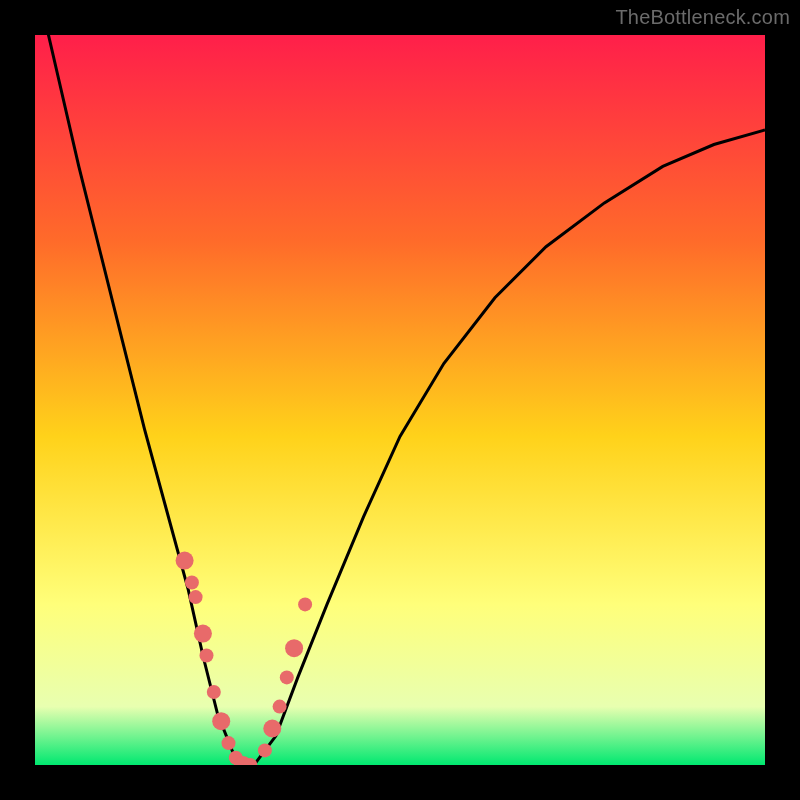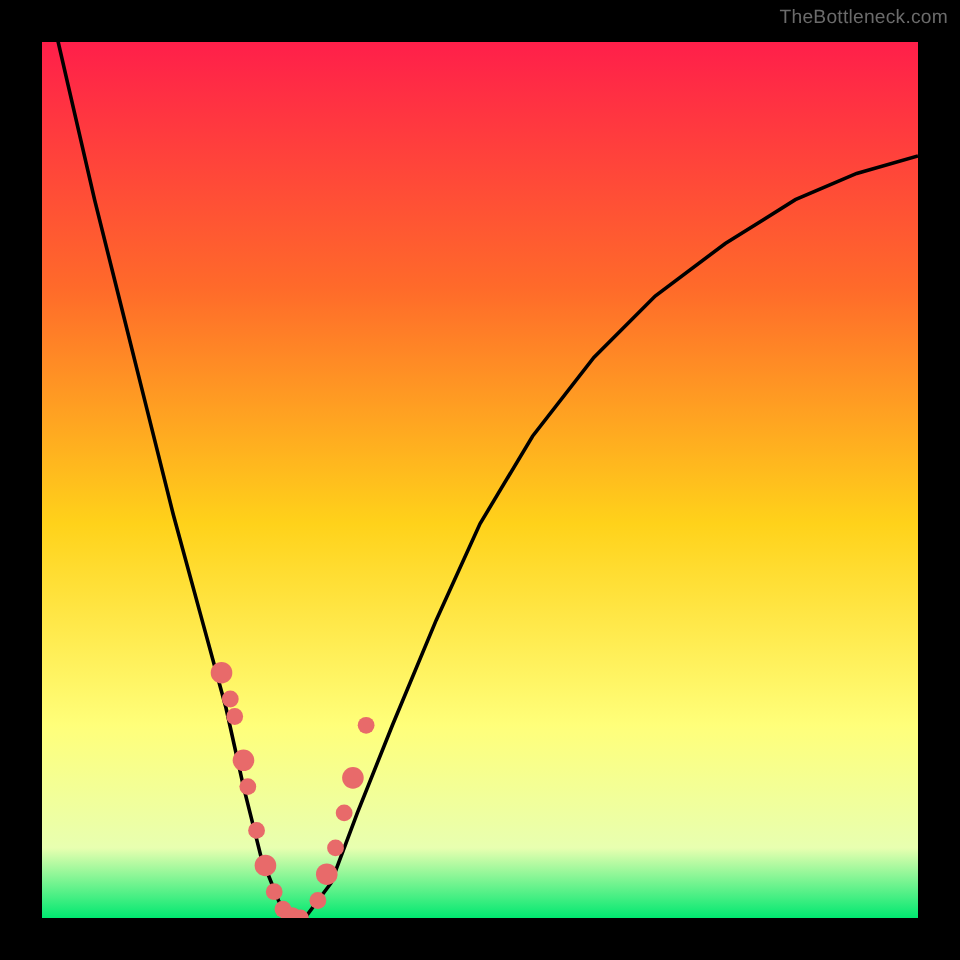--- a/index.html
+++ b/index.html
@@ -27,21 +27,21 @@
   }
   .gradient {
     position: absolute;
     inset: 0;
   }
   .watermark {
     position: absolute;
     top: 6px;
     right: 10px;
     color: #6b6b6b;
-    font-size: 16px;
+    font-size: 20px;
     font-weight: 500;
     letter-spacing: 0.2px;
   }
   svg {
     position: absolute;
     inset: 0;
   }
 </style>
 </head>
 <body>

